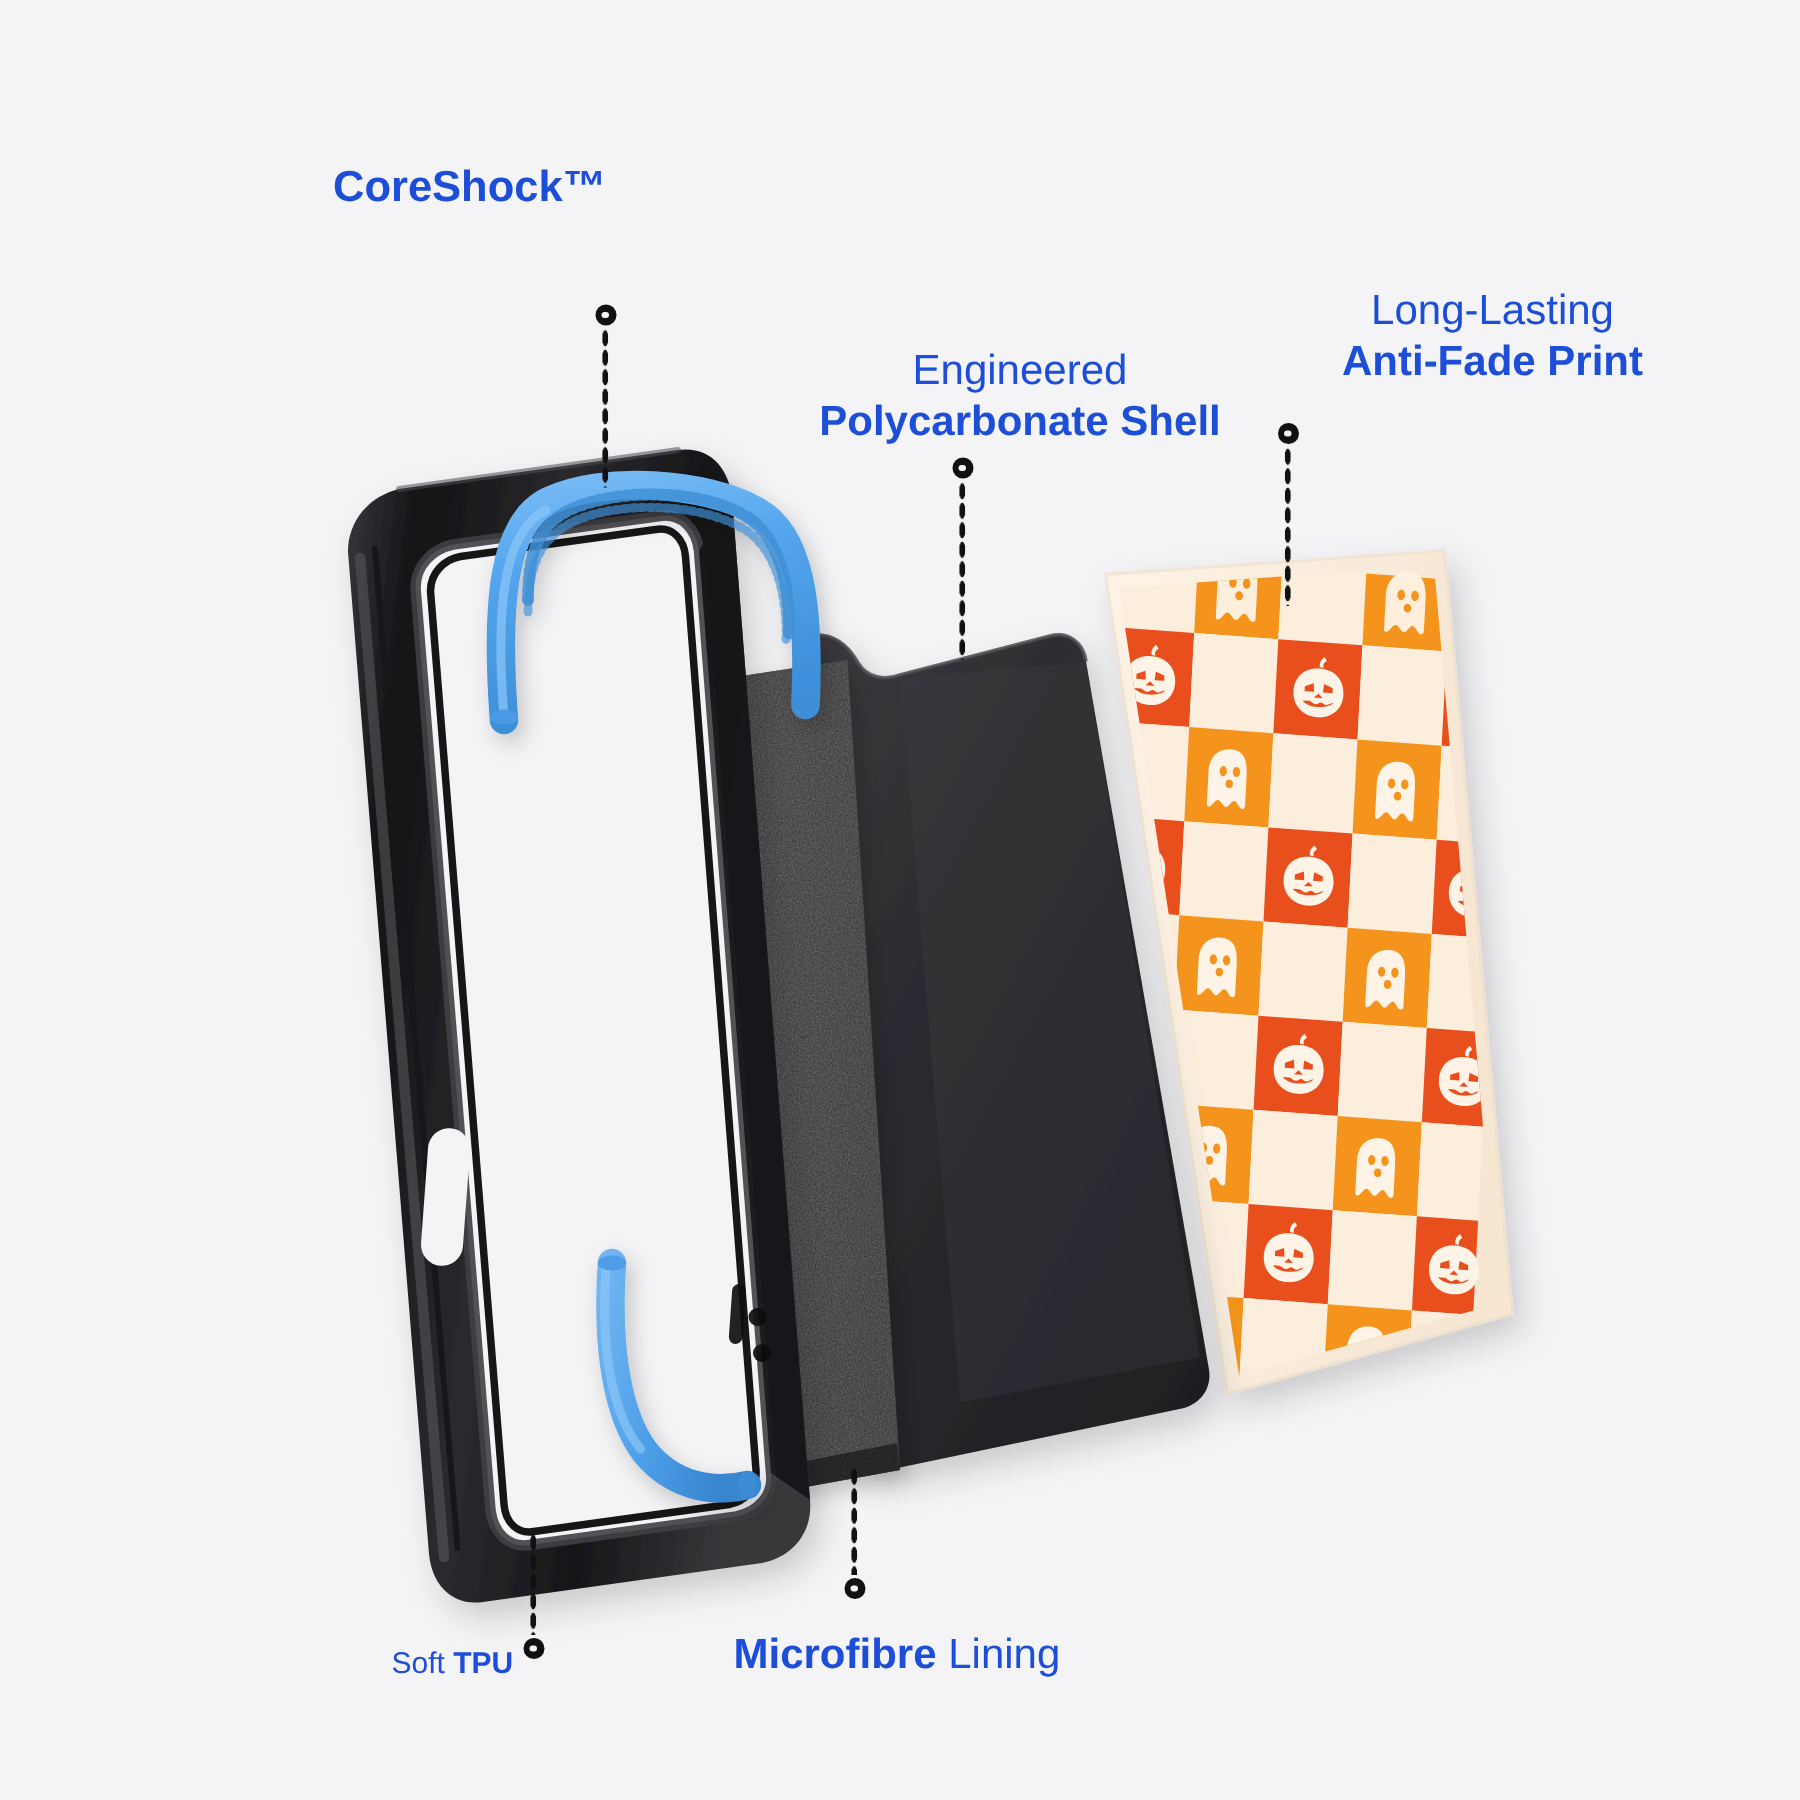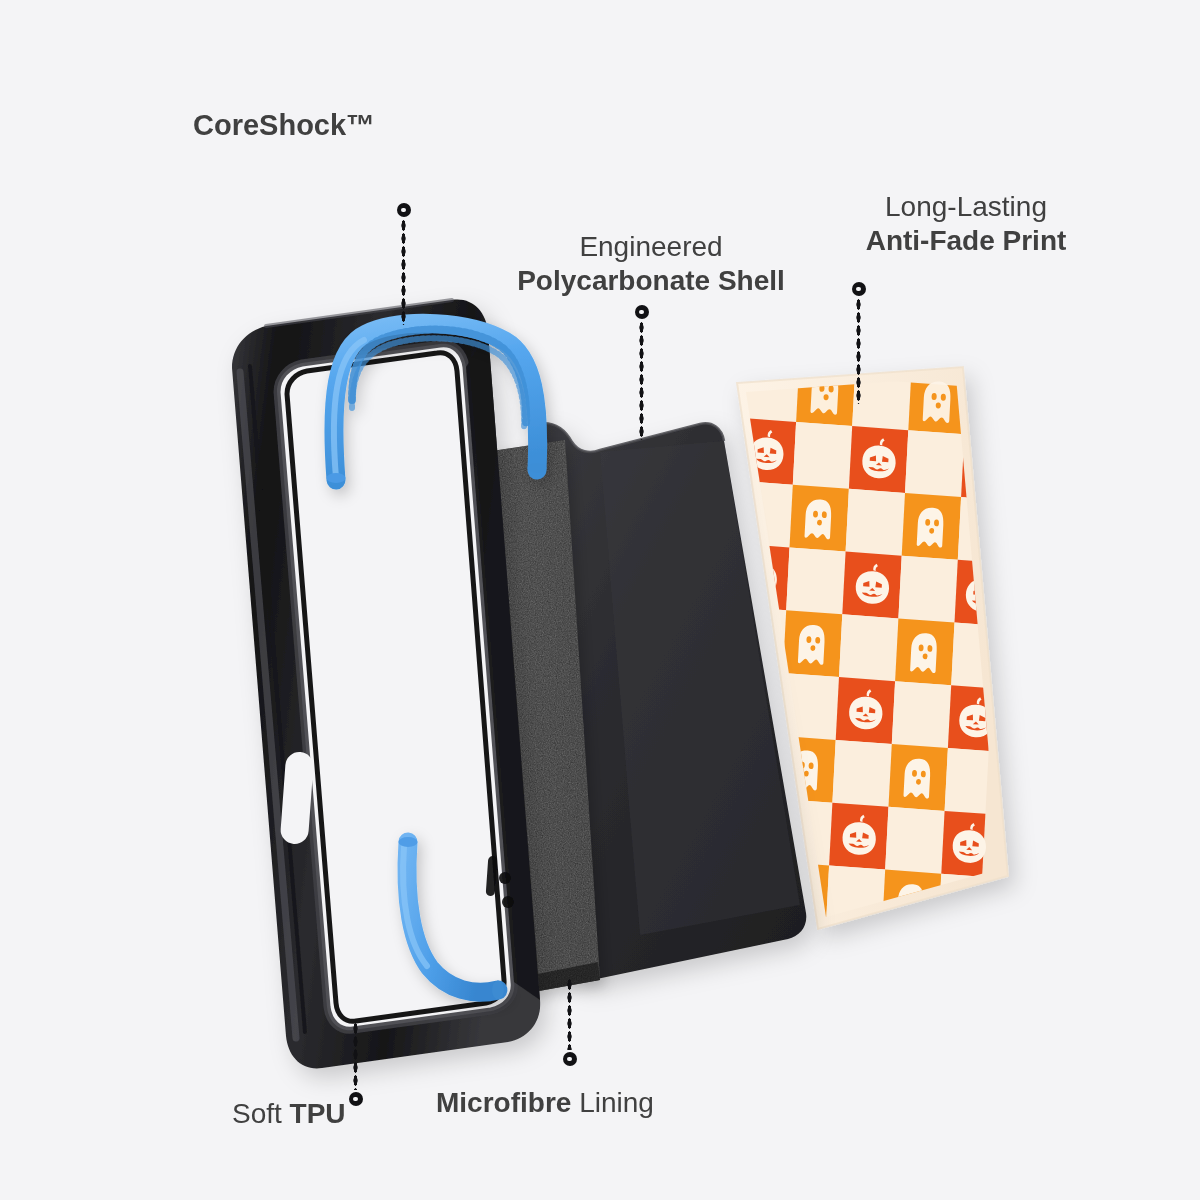--- a/index.html
+++ b/index.html
@@ -15,23 +15,24 @@
     position: relative;
   }
   #stage {
     position: absolute;
     inset: 0;
     width: 1200px;
     height: 1200px;
   }
   .annot {
     position: absolute;
-    color: #404040;
+    color: #1d4ed8;
     line-height: 1.22;
     white-space: nowrap;
+    margin-left: 29px;
   }
   .annot .ln {
     display: block;
   }
   .annot .reg { font-weight: 400; }
   .annot .bold { font-weight: 700; }
   .a-coreshock {
     left: 193px;
     top: 108px;
     font-size: 29px;
@@ -47,24 +48,24 @@
   .a-print {
     left: 836px;
     top: 190px;
     font-size: 28px;
     text-align: center;
     width: 260px;
   }
   .a-tpu {
     left: 232px;
     top: 1097px;
-    font-size: 28px;
+    font-size: 20px;
   }
   .a-micro {
-    left: 436px;
+    left: 460px;
     top: 1086px;
     font-size: 28px;
   }
   .leader {
     position: absolute;
     width: 7px;
   }
   .leader .dots {
     position: absolute;
     left: 1px;

